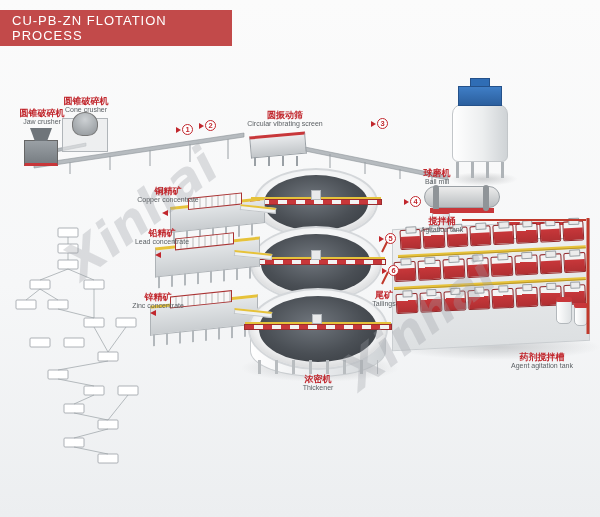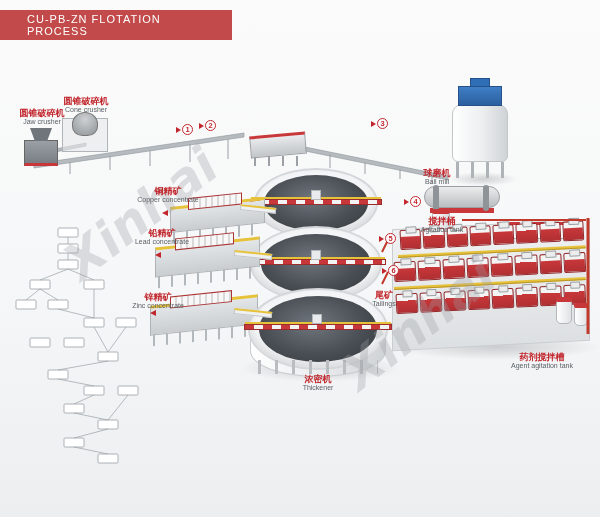--- a/index.html
+++ b/index.html
@@ -3,21 +3,21 @@
 <meta charset="utf-8">
 <style>
   *{margin:0;padding:0;box-sizing:border-box}
   body{font-family:"Liberation Sans","DejaVu Sans",sans-serif;background:#ffffff}
   .stage{position:relative;width:600px;height:517px;overflow:hidden;
          background:linear-gradient(180deg,#fbfbfb 0%,#f6f7f8 55%,#eceef0 100%)}
 
   
   .banner{position:absolute;left:0;top:10px;width:232px;z-index:40}
   .banner-zh{background:#a5191d;color:#fff;font-size:16px;font-weight:bold;letter-spacing:3px;padding:4px 12px}
-  .banner-en{background:#c24a4a;color:#fff;font-size:11px;letter-spacing:1px;padding:3px 27px}
+  .banner-en{background:#c24a4a;color:#fff;font-size:13px;letter-spacing:1px;padding:3px 12px}
 
   
   .watermark{position:absolute;z-index:25;color:rgba(155,160,166,.32);font-size:50px;font-weight:bold;
              font-style:italic;transform:rotate(-38deg);pointer-events:none;font-family:"DejaVu Sans",sans-serif}
   .wm1{left:52px;top:185px}
   .wm2{left:330px;top:295px}
 
   
   .label{position:absolute;z-index:30;transform:translateX(-50%);text-align:center;line-height:1.15;pointer-events:none}
   .label .zh{display:block;color:#c1272d;font-size:9px;font-weight:bold;white-space:nowrap}
@@ -286,20 +286,24 @@
   <div class="watermark wm2">Xinhai</div>
 
   <div class="label" style="left:42px;top:108px">
     <span class="zh">圆锥破碎机</span>
     <span class="en">Jaw crusher</span>
   </div>
   <div class="label" style="left:86px;top:96px">
     <span class="zh">圆锥破碎机</span>
     <span class="en">Cone crusher</span>
   </div>
+  <div class="label" style="left:285px;top:110px">
+    <span class="zh">圆振动筛</span>
+    <span class="en">Circular vibrating screen</span>
+  </div>
   <div class="label" style="left:437px;top:168px">
     <span class="zh">球磨机</span>
     <span class="en">Ball mill</span>
   </div>
   <div class="label" style="left:442px;top:216px">
     <span class="zh">搅拌桶</span>
     <span class="en">Agitation tank</span>
   </div>
   <div class="label" style="left:168px;top:186px">
     <span class="zh">铜精矿</span>

